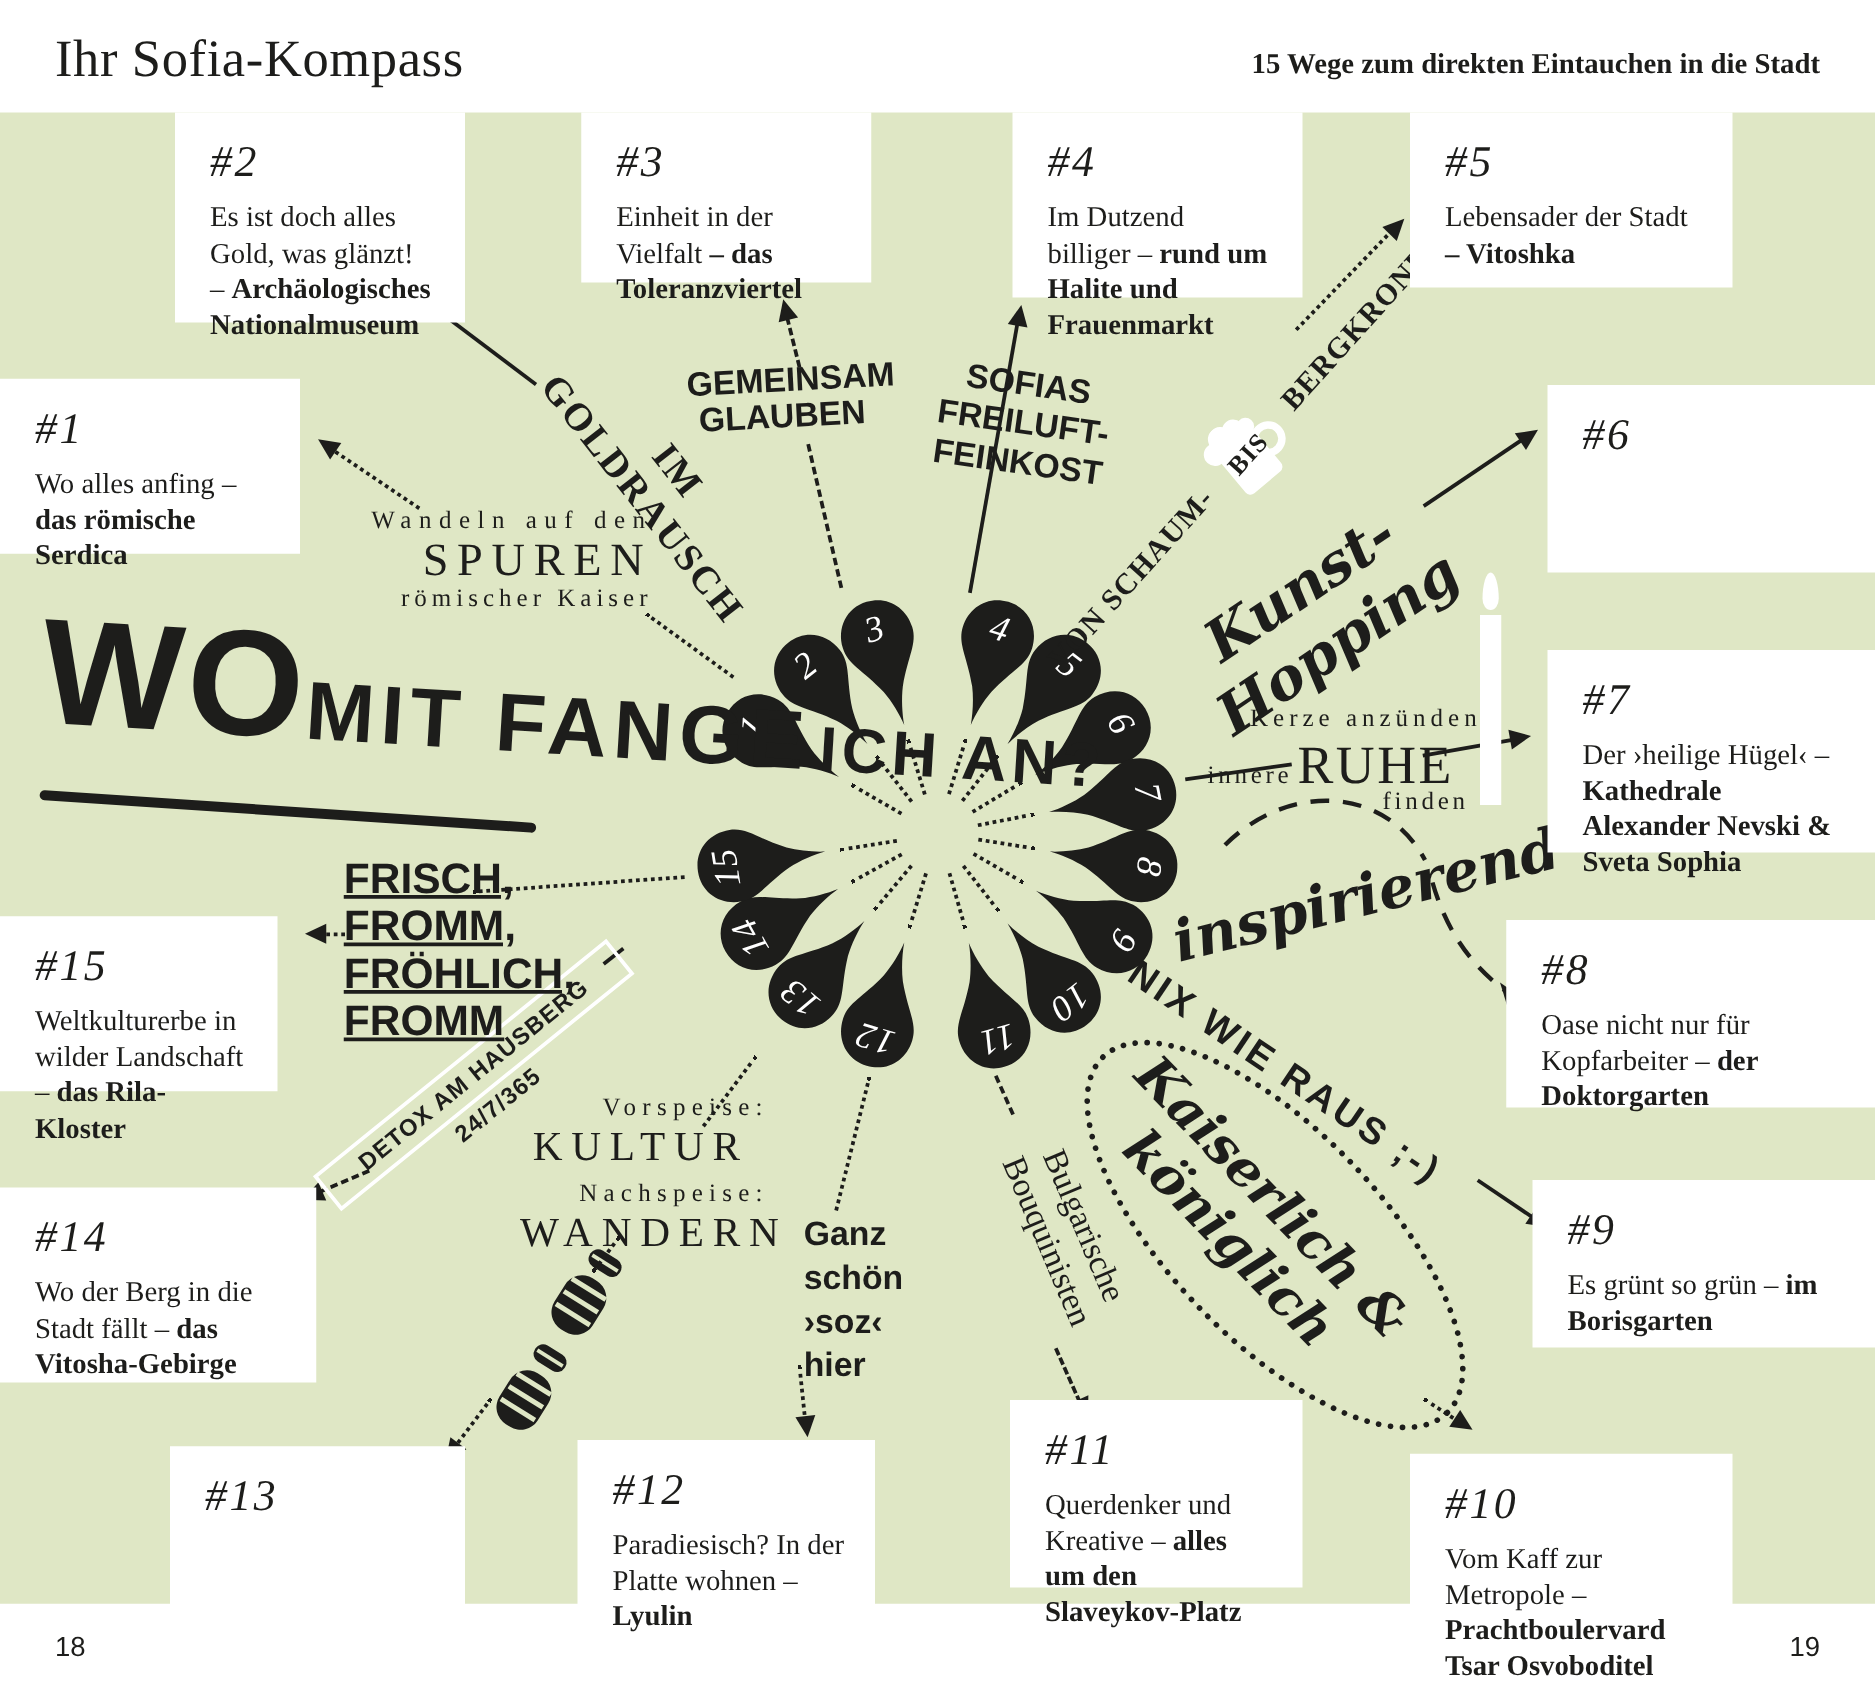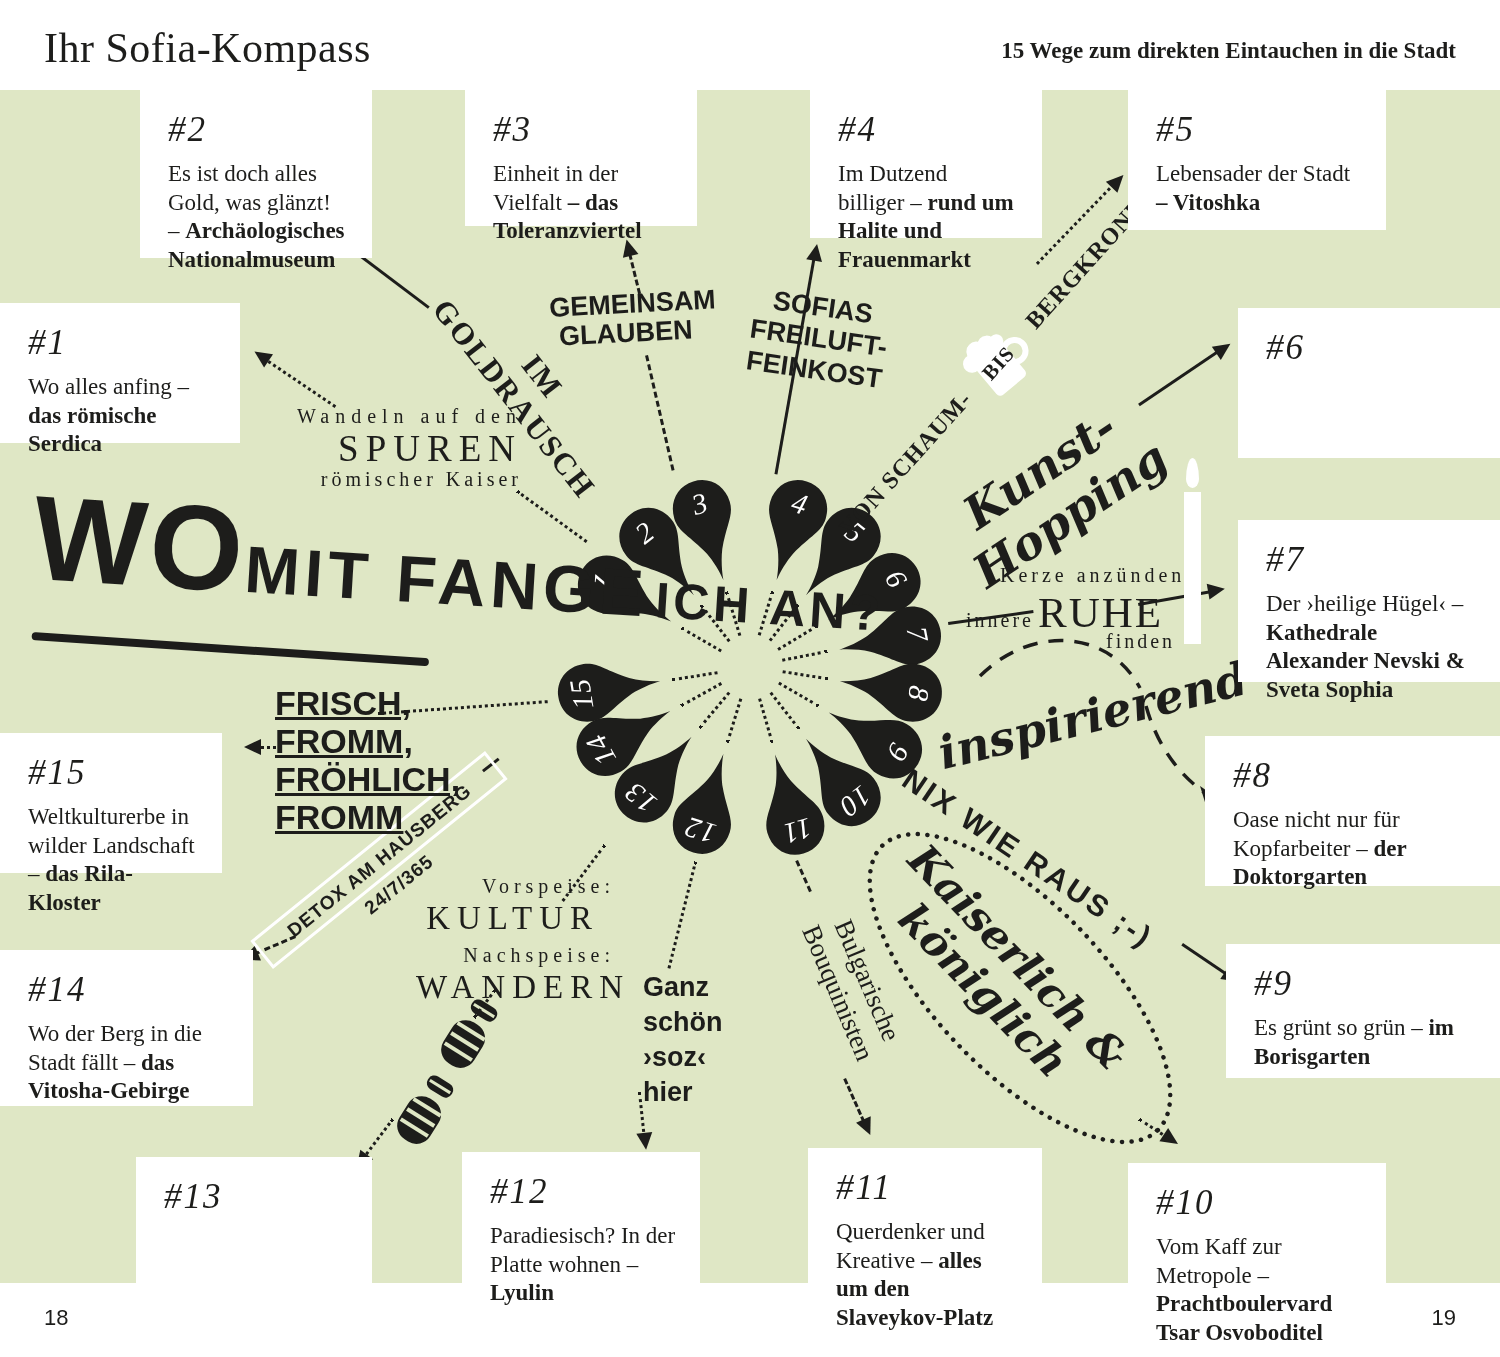--- a/index.html
+++ b/index.html
@@ -20,21 +20,21 @@
   .bx1{left:0;top:303px;width:240px;height:140px;}
   .bx2{left:140px;top:90px;width:232px;height:168px;}
   .bx3{left:465px;top:90px;width:232px;height:136px;}
   .bx4{left:810px;top:90px;width:232px;height:148px;}
   .bx5{left:1128px;top:90px;width:258px;height:140px;}
   .bx6{left:1238px;top:308px;width:262px;height:150px;}
   .bx7{left:1238px;top:520px;width:262px;height:162px;}
   .bx8{left:1205px;top:736px;width:295px;height:150px;}
   .bx9{left:1226px;top:944px;width:274px;height:134px;}
   .bx10{left:1128px;top:1163px;width:258px;height:168px;}
-  .bx11{left:808px;top:1148px;width:234px;height:150px;}
+  .bx11{left:808px;top:1120px;width:234px;height:150px;}
   .bx12{left:462px;top:1152px;width:238px;height:150px;}
   .bx13{left:136px;top:1157px;width:236px;height:136px;}
   .bx14{left:0;top:950px;width:253px;height:156px;}
   .bx15{left:0;top:733px;width:222px;height:140px;}
 
   
   .womit{position:absolute;left:38px;top:468px;width:660px;transform:rotate(3.5deg);
          transform-origin:0 0;font-family:"Liberation Sans",sans-serif;font-weight:bold;
          letter-spacing:3px;white-space:nowrap;}
   .womit .p1{font-size:120px;}

